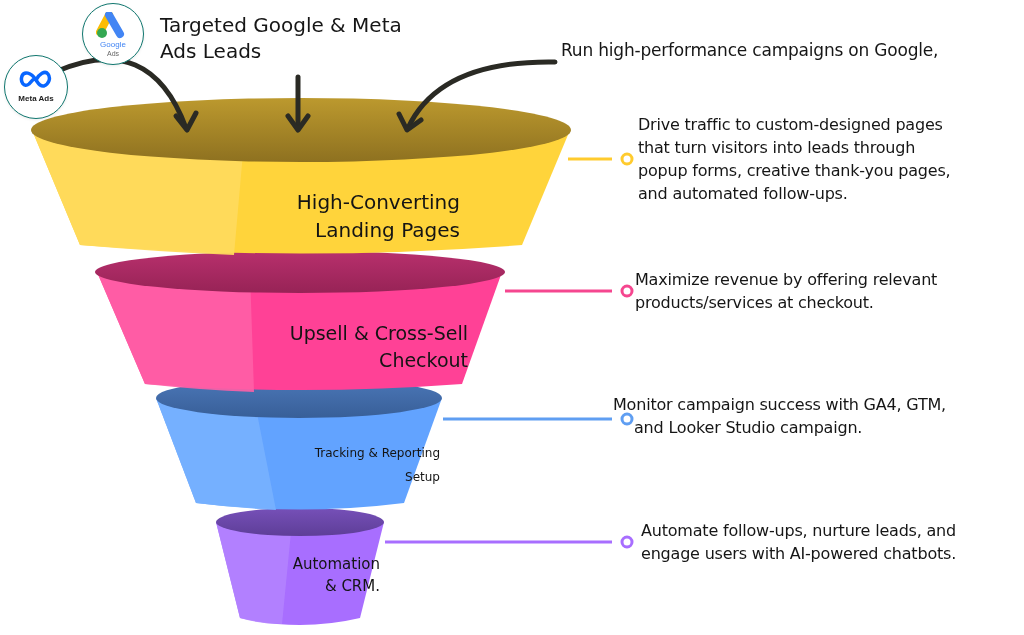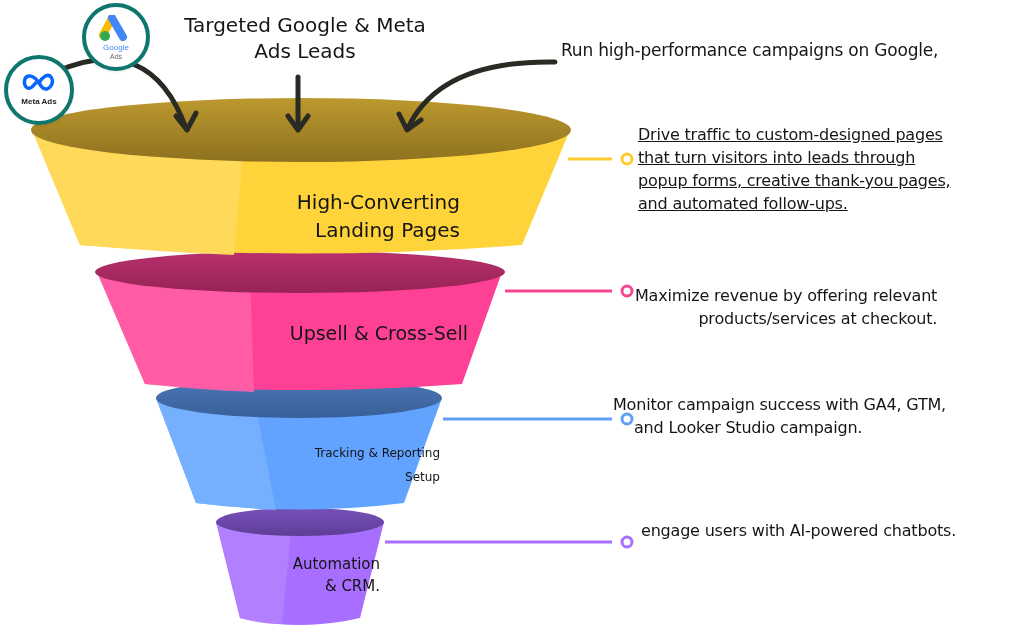--- a/index.html
+++ b/index.html
@@ -1,22 +1,22 @@
 <!DOCTYPE html>
 <html><head>
 <meta charset="utf-8">
 <style>
   html, body { margin:0; padding:0; background:#ffffff; }
   body { width:1024px; height:635px; position:relative; overflow:hidden; font-family:"DejaVu Sans", sans-serif; color:#111; }
   #stage { position:absolute; left:0; top:0; width:1024px; height:635px; }
   .txt { position:absolute; font-family:"DejaVu Sans", sans-serif; color:#161616; }
   .desc { font-size:16px; line-height:23px; letter-spacing:-0.2px; }
-  .title-top { font-size:20px; line-height:26px; text-align:center; font-weight:500; }
+  .title-top { font-size:20px; line-height:26px; text-align:left; font-weight:500; }
   .stage-label { position:absolute; text-align:right; color:#141414; }
-  .badge { position:absolute; border-radius:50%; background:#fff; border:4px solid #0f766e; box-shadow:0 1px 3px rgba(0,0,0,0.08); }
+  .badge { position:absolute; border-radius:50%; background:#fff; border:1px solid #0f766e; box-shadow:0 1px 3px rgba(0,0,0,0.08); }
   .badge-label { position:absolute; width:100%; text-align:center; font-family:"Liberation Sans", sans-serif; }
 </style>
 </head>
 <body>
 
 <div id="stage">
   <svg id="svg" width="1024" height="635" viewBox="0 0 1024 635" style="position:absolute;left:0;top:0;">
     <defs>
       <linearGradient id="rim0" x1="0" y1="0" x2="0" y2="1">
           <stop offset="0" stop-color="#BC992E"></stop>
@@ -107,40 +107,42 @@
   <div class="txt desc" style="left:561px; top:38px; font-size:17px; line-height:25px;text-align:right;">
     <div>Run high-performance campaigns on Google,</div>
   </div>
 
   <div class="stage-label" style="left:140px; top:188px; width:320px; font-size:20px; line-height:28px;">
     <div>High-Converting</div>
     <div>Landing Pages</div>
   </div>
   <div class="stage-label" style="left:148px; top:320px; width:320px; font-size:19px; line-height:27px;">
     <div>Upsell &amp; Cross-Sell</div>
+    <div>Checkout</div>
   </div>
   <div class="stage-label" style="left:160px; top:441px; width:280px; font-size:12px; line-height:24px;">
     <div>Tracking &amp; Reporting</div>
     <div>Setup</div>
   </div>
   <div class="stage-label" style="left:220px; top:553px; width:160px; font-size:15px; line-height:22px;">
     <div>Automation</div>
     <div>&amp; CRM.</div>
   </div>
 
-  <div class="txt desc" style="left:638px; top:123px;text-decoration:underline;">
+  <div class="txt desc" style="left:638px; top:113px;">
     <div>Drive traffic to custom-designed pages</div>
     <div>that turn visitors into leads through</div>
     <div>popup forms, creative thank-you pages,</div>
     <div>and automated follow-ups.</div>
   </div>
-  <div class="txt desc" style="left:635px; top:284px;text-align:right;">
+  <div class="txt desc" style="left:635px; top:268px;">
     <div>Maximize revenue by offering relevant</div>
     <div>products/services at checkout.</div>
   </div>
   <div class="txt desc" style="left:613px; top:393px;">
     <div>Monitor campaign success with GA4, GTM,</div>
     <div style="padding-left:21px;">and Looker Studio campaign.</div>
   </div>
   <div class="txt desc" style="left:641px; top:519px;">
+    <div>Automate follow-ups, nurture leads, and</div>
     <div>engage users with AI-powered chatbots.</div>
   </div>
 </div>
 
 </body></html>

